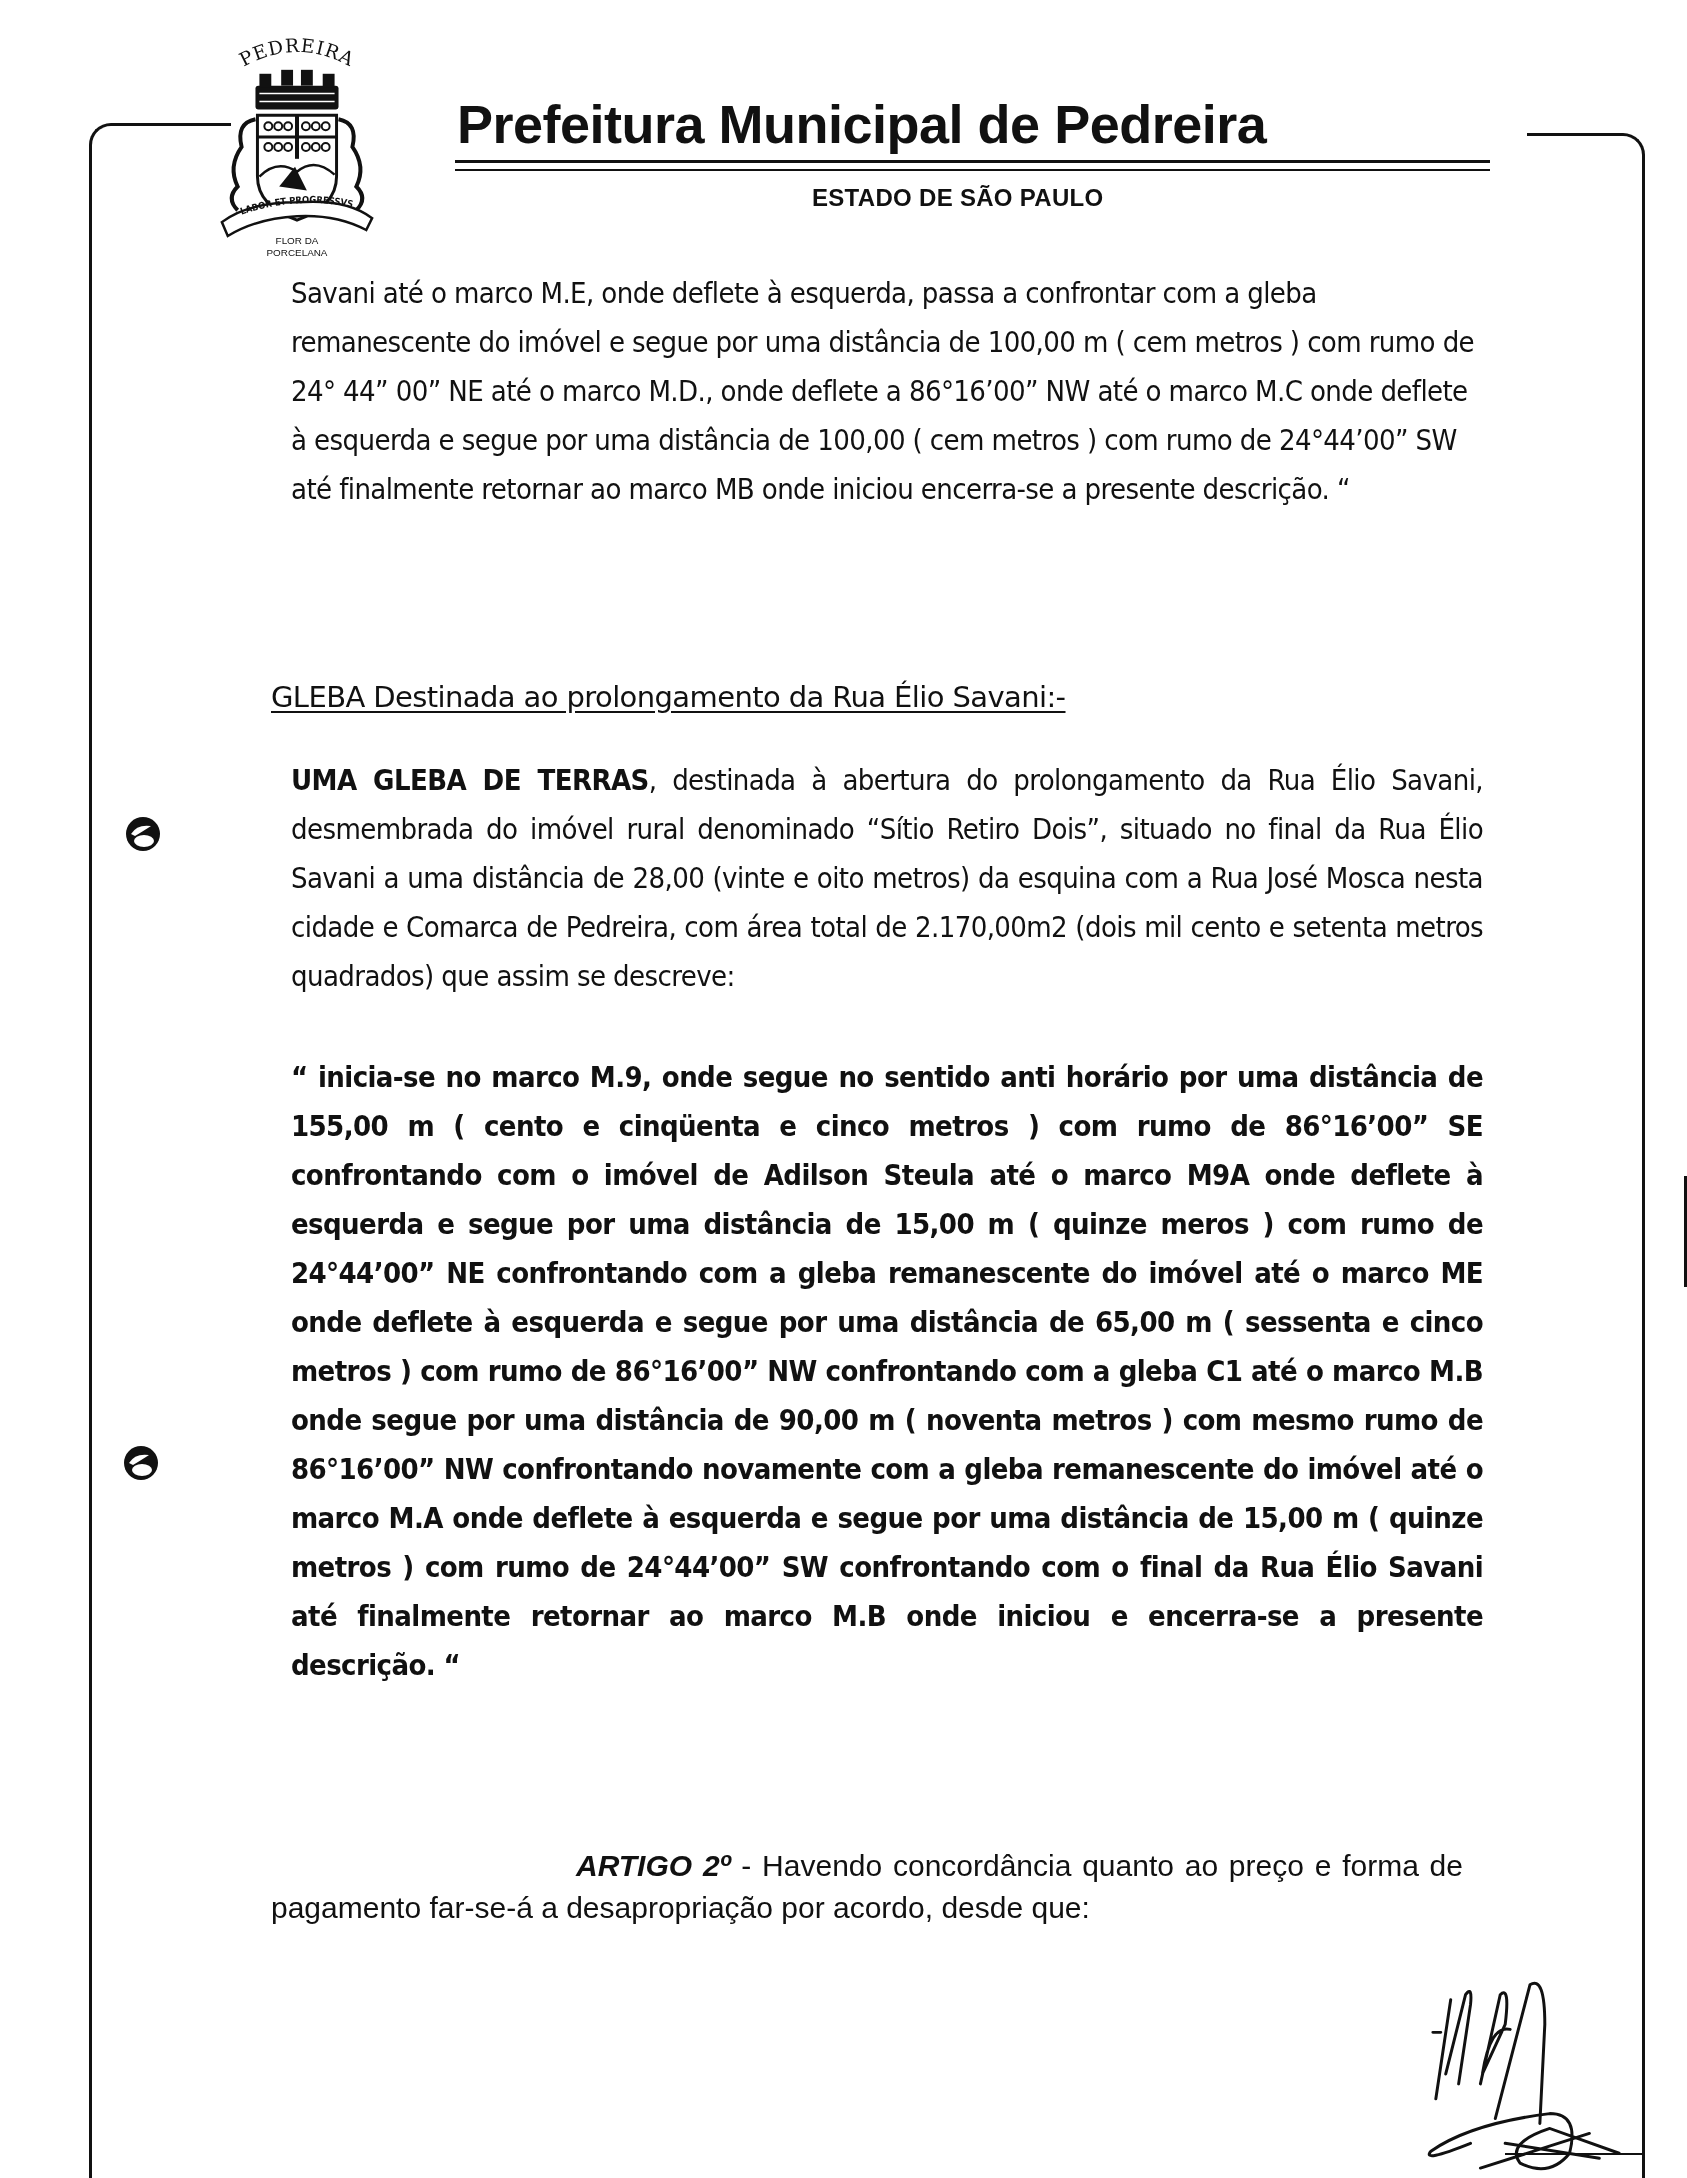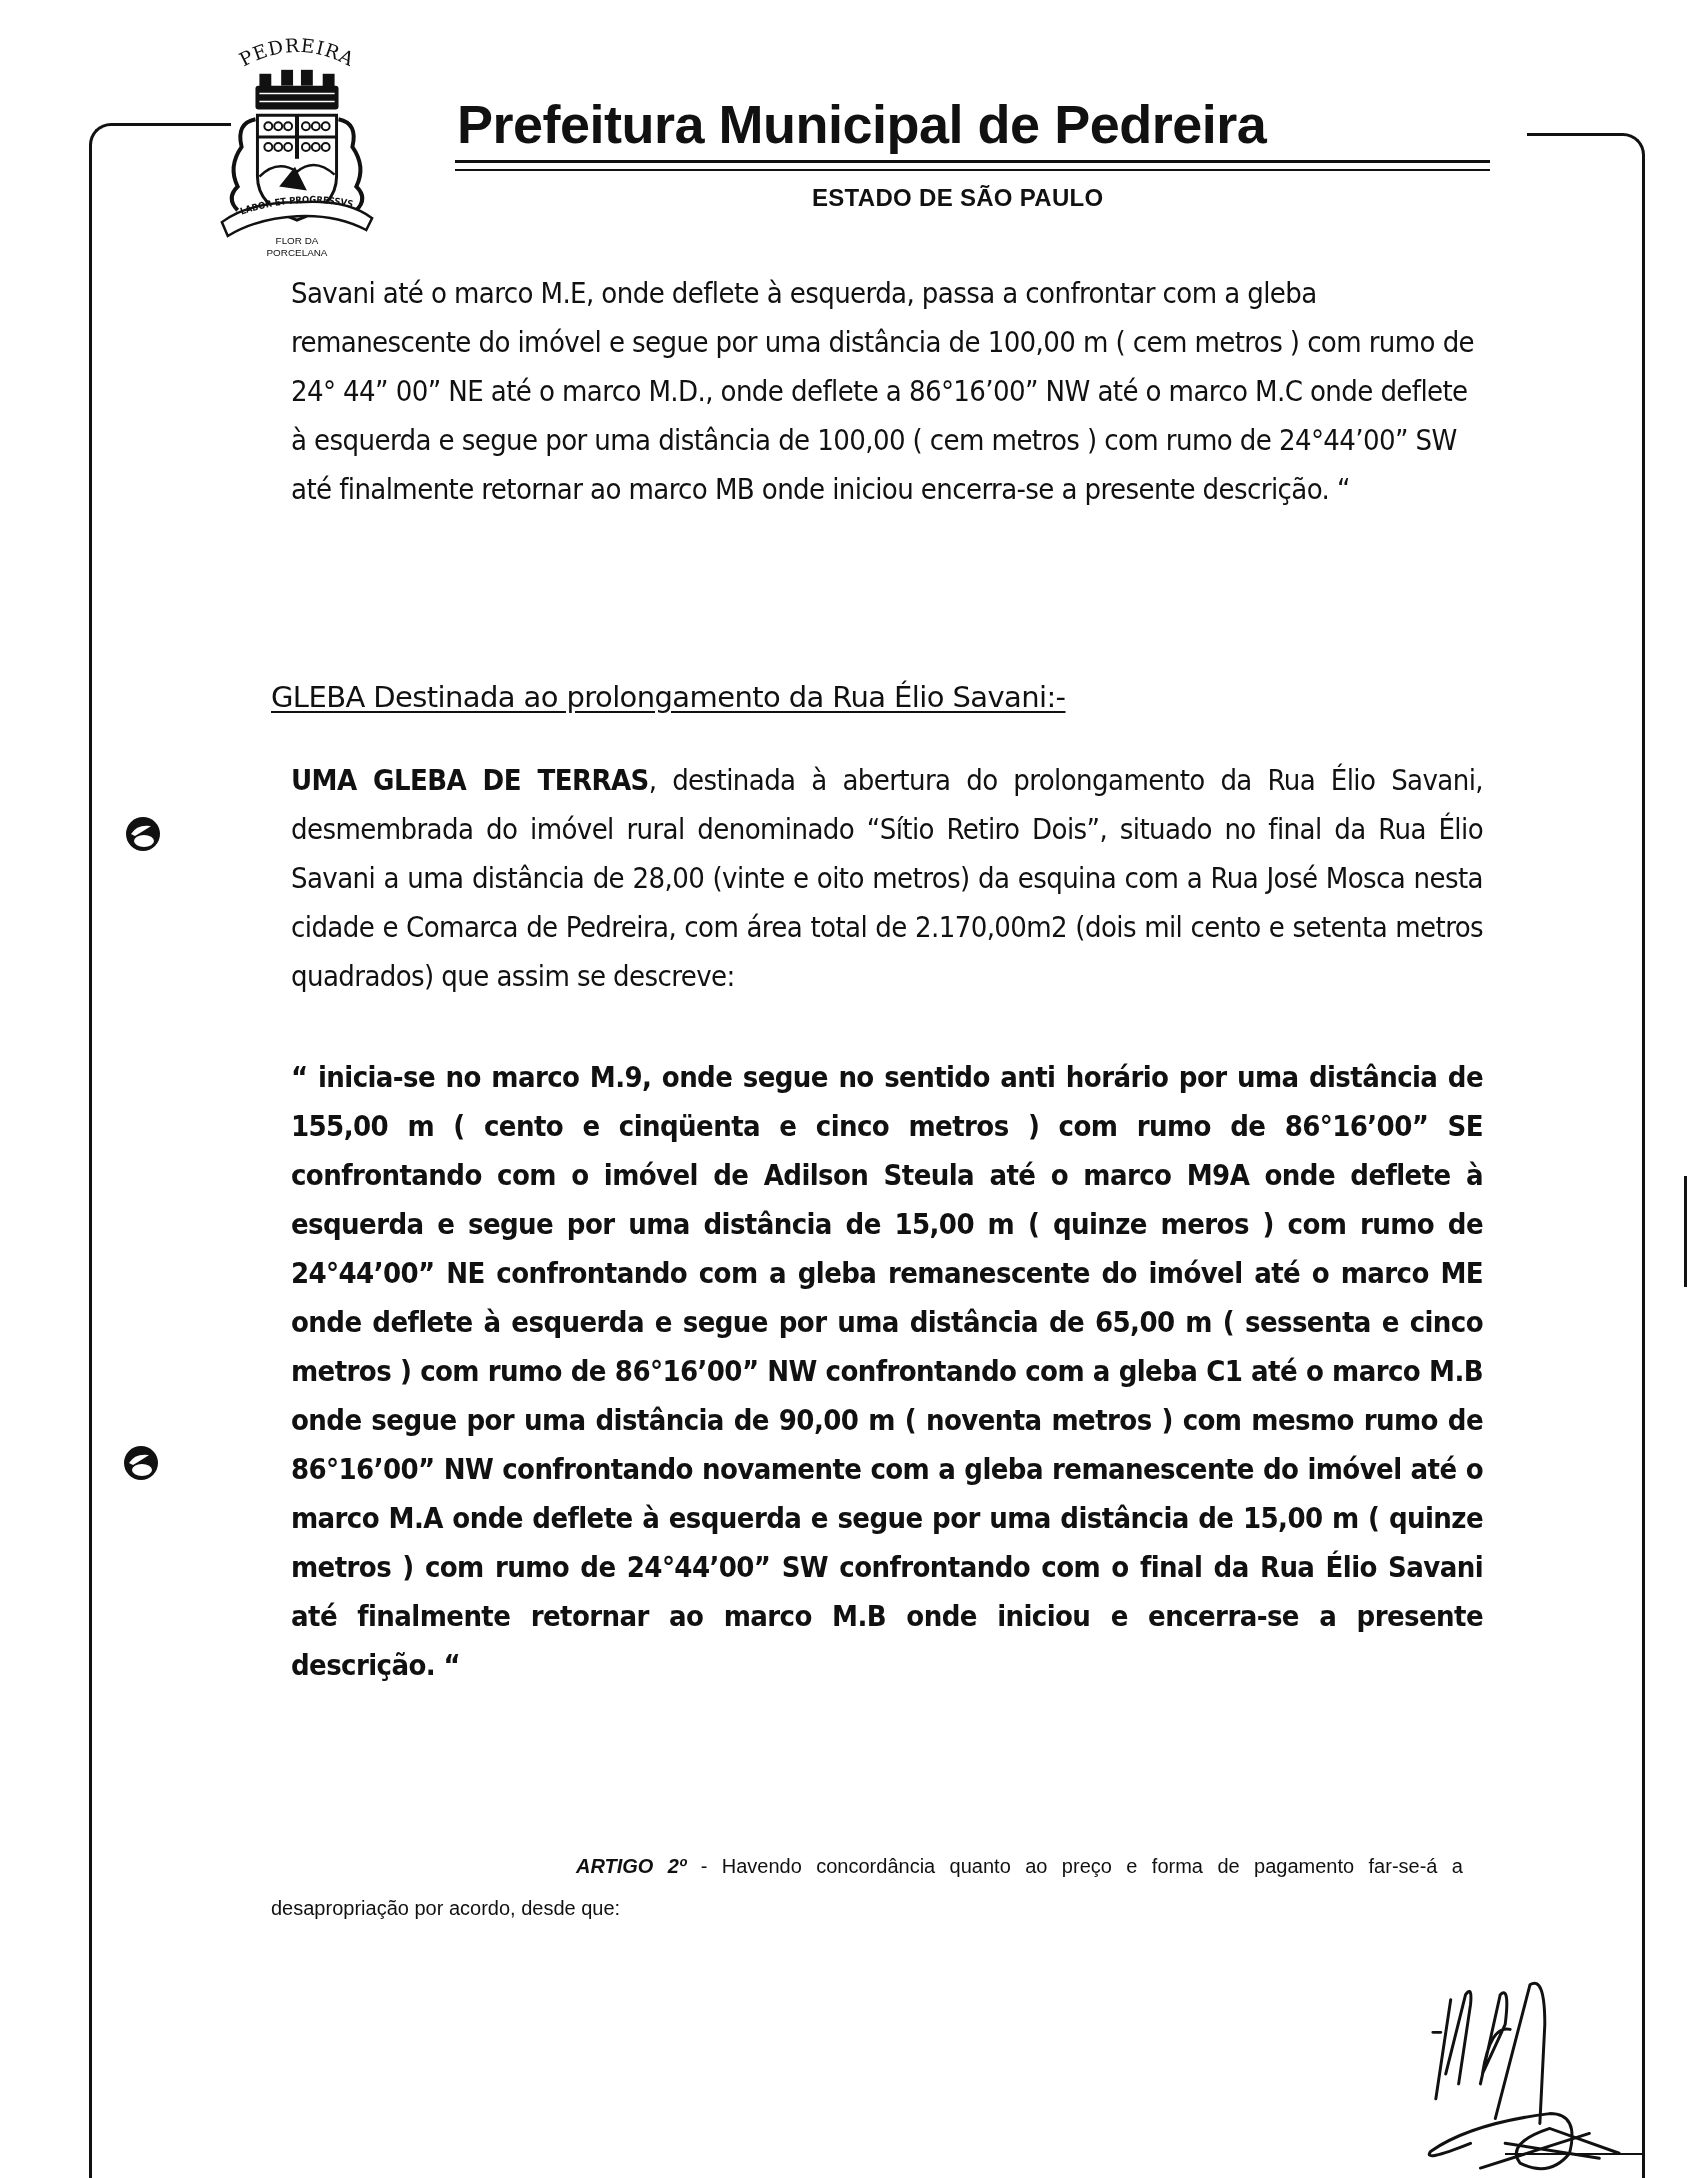--- a/index.html
+++ b/index.html
@@ -48,21 +48,21 @@
       margin-left: 20px;
     }
     .justify { text-align: justify; text-align-last: left; }
     .block1 { top: 269px; }
     .heading { position: absolute; left: 271px; top: 680px; font-size: 29px; letter-spacing: -0.6px; text-decoration: underline; text-underline-offset: 4px; font-family: "DejaVu Sans", sans-serif; }
     .block2 { top: 756px; }
     .block3 { top: 1053px; font-weight: bold; }
     .strong { font-weight: bold; }
     .artigo {
       position: absolute; left: 271px; top: 1845px; width: 1192px;
-      font-family: "Liberation Sans", sans-serif; font-size: 20px; line-height: 42px;
+      font-family: "Liberation Sans", sans-serif; font-size: 30px; line-height: 42px;
       text-align: justify; text-align-last: left;
     }
     .artigo .indent { display: inline-block; width: 305px; }
     .artigo .label { font-weight: bold; font-style: italic; }
     
     .punch { position: absolute; width: 40px; height: 40px; }
     .punch1 { left: 123px; top: 814px; }
     .punch2 { left: 121px; top: 1443px; }
     
     .signature { position: absolute; left: 1411px; top: 1965px; width: 228px; height: 213px; }

